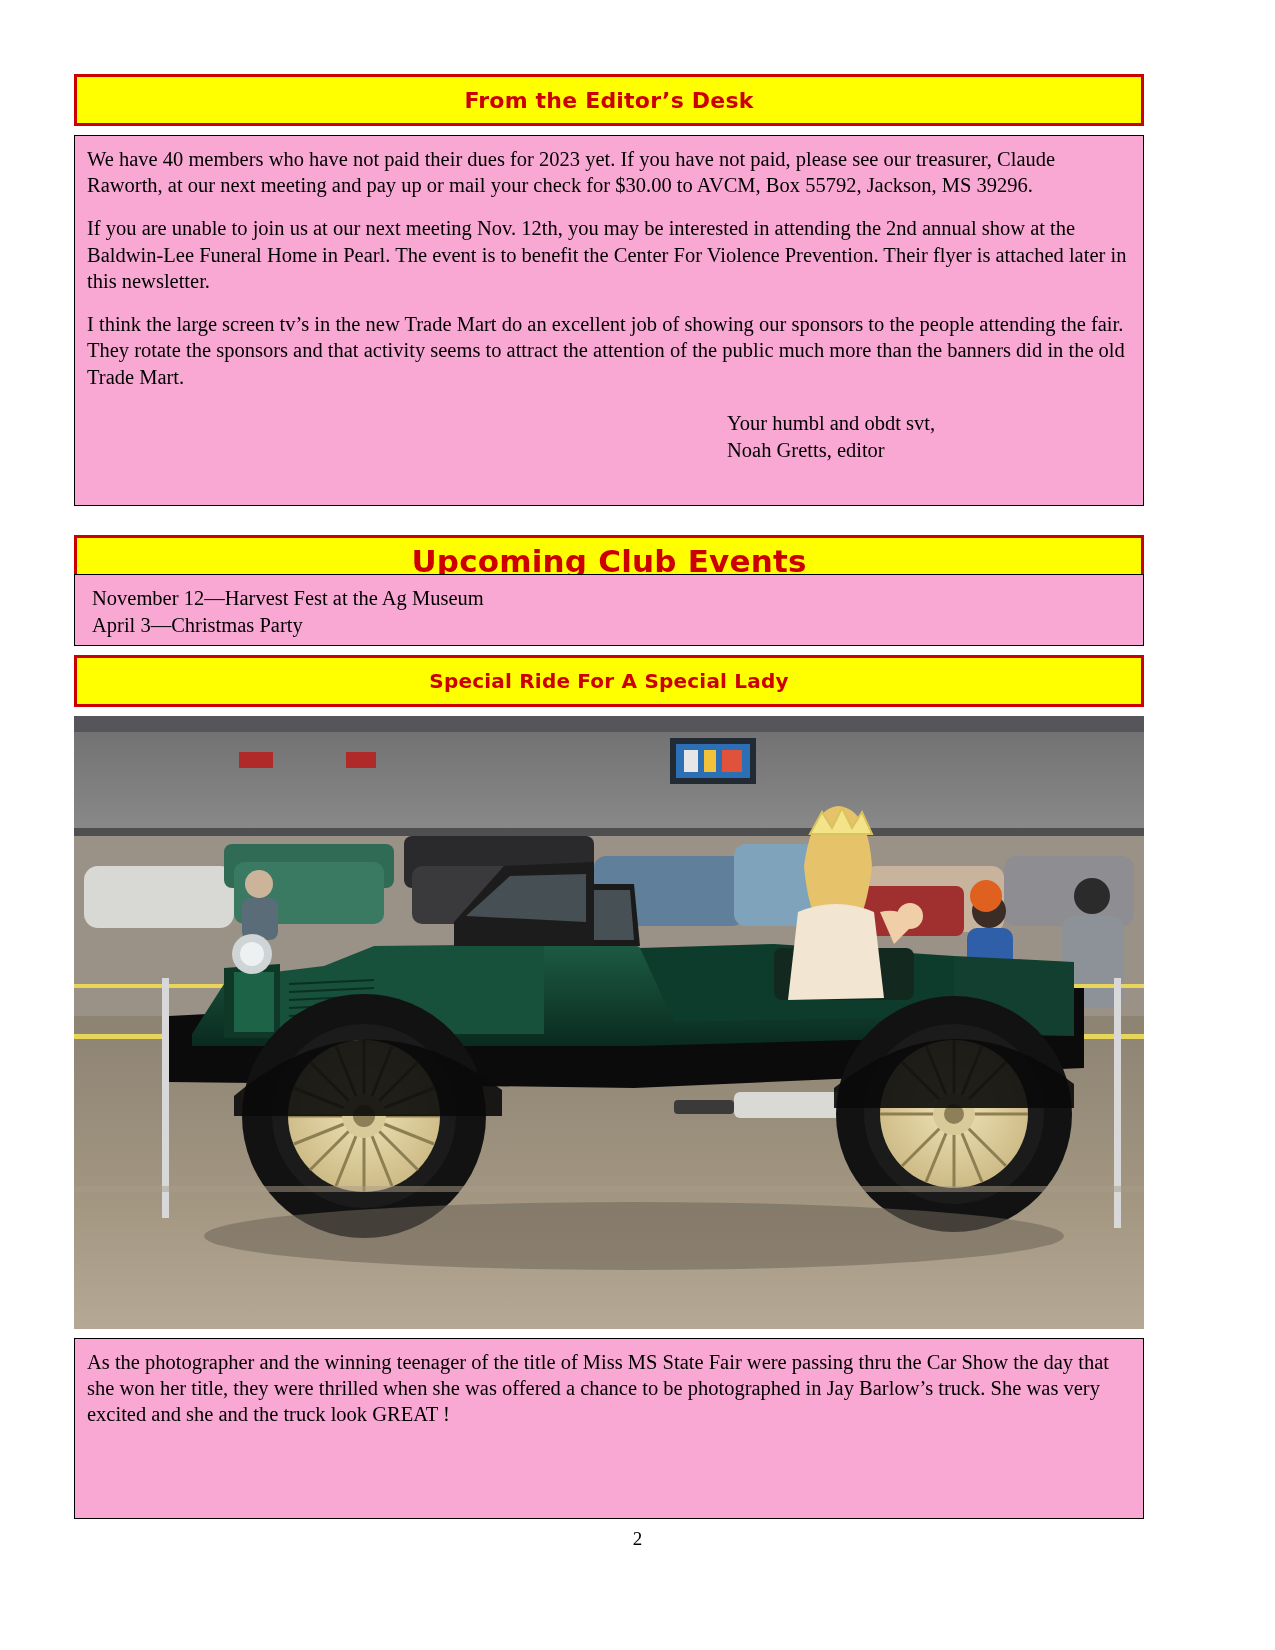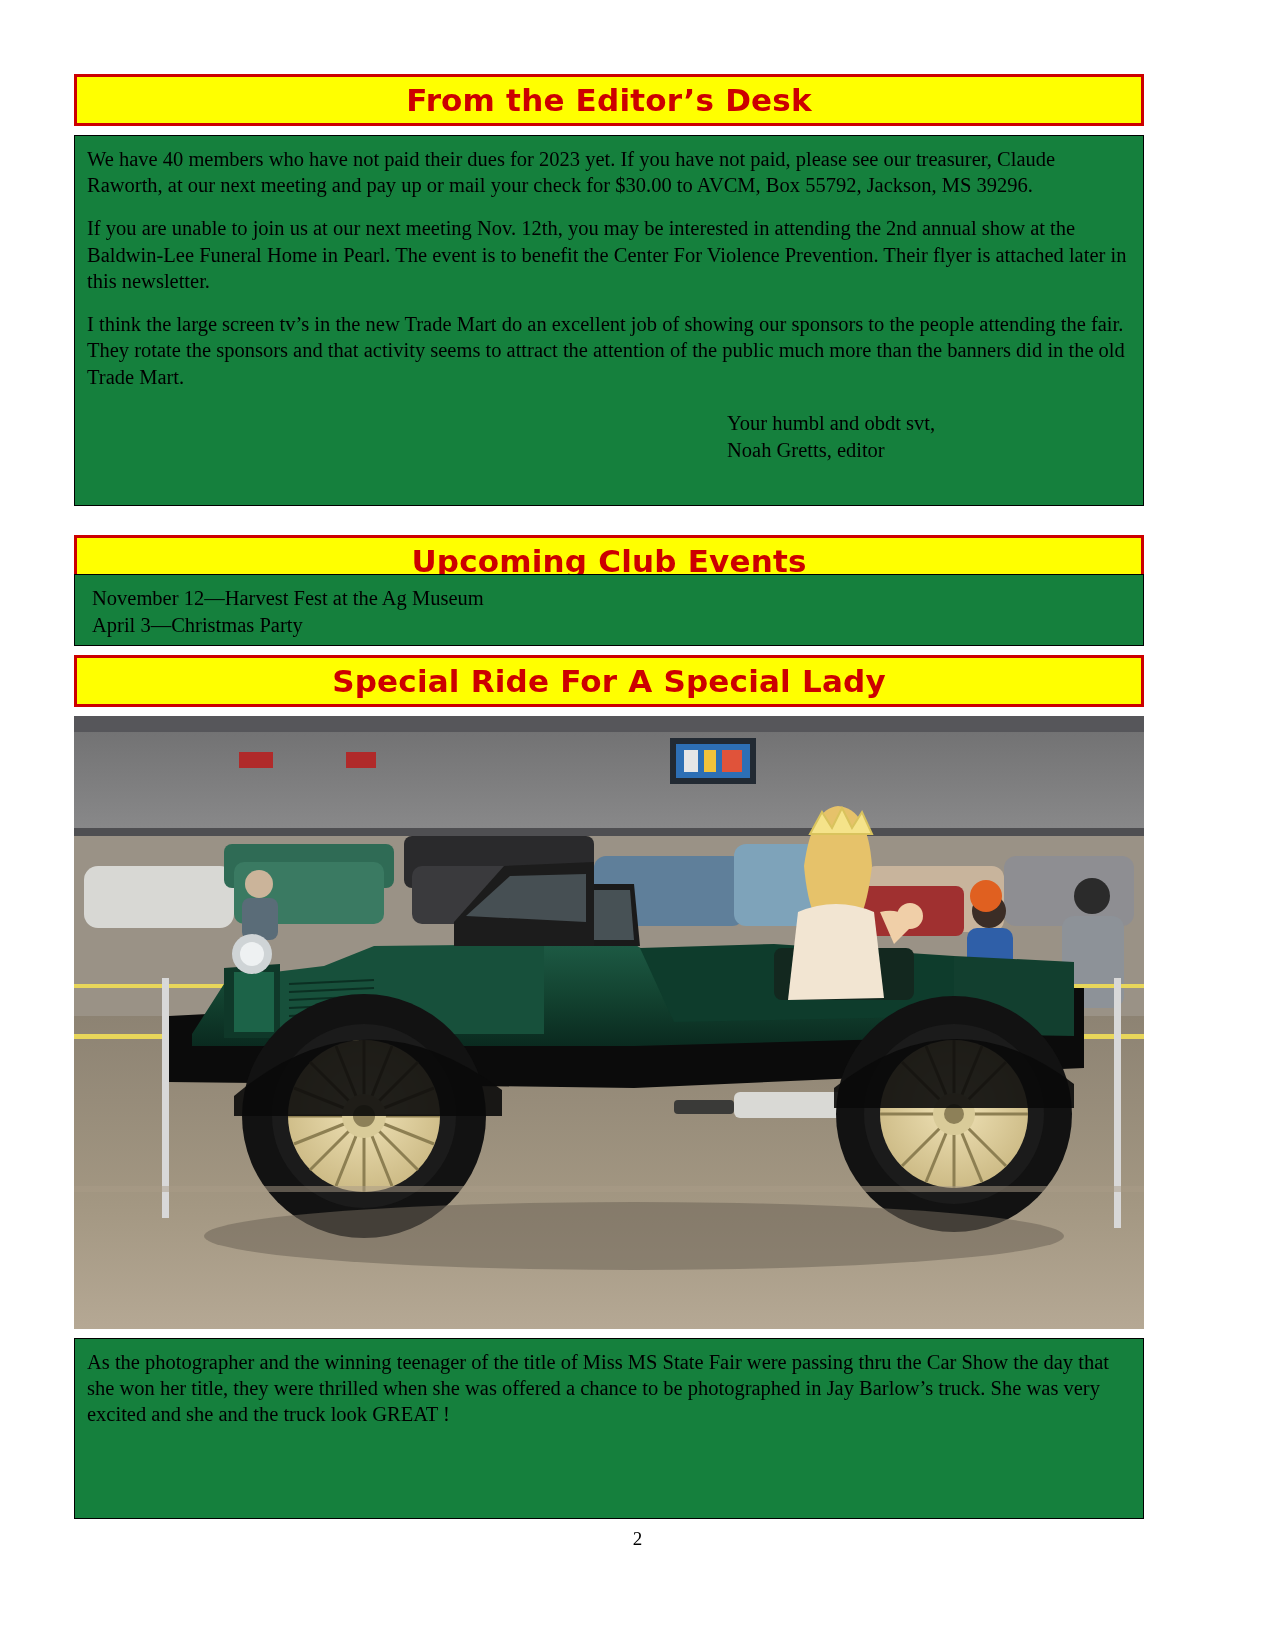--- a/index.html
+++ b/index.html
@@ -30,37 +30,37 @@
     display: flex;
     align-items: center;
     justify-content: center;
     font-family: "DejaVu Sans", sans-serif;
     font-weight: bold;
     color: #cc0000;
     letter-spacing: 0.2px;
   }
   #banner-editor {
     left: 74px; top: 74px; width: 1070px; height: 52px;
-    font-size: 31px;
+    font-size: 22px;
   }
   #banner-events {
     left: 74px; top: 535px; width: 1070px; height: 52px;
     font-size: 31px;
   }
   #banner-special {
     left: 74px; top: 655px; width: 1070px; height: 52px;
-    font-size: 31px;
+    font-size: 20px;
   }
 
   
   .textbox {
     position: absolute;
     border: 1px solid #000000;
     box-sizing: border-box;
-    background: #15803d;
+    background: #f9a8d4;
     padding: 10px 12px 8px 12px;
     font-size: 20.5px;
     line-height: 1.28;
     color: #000000;
   }
   #editor-body {
     left: 74px; top: 135px; width: 1070px; height: 371px;
   }
   #events-body {
     left: 74px; top: 574px; width: 1070px; height: 72px; padding-left: 17px;

